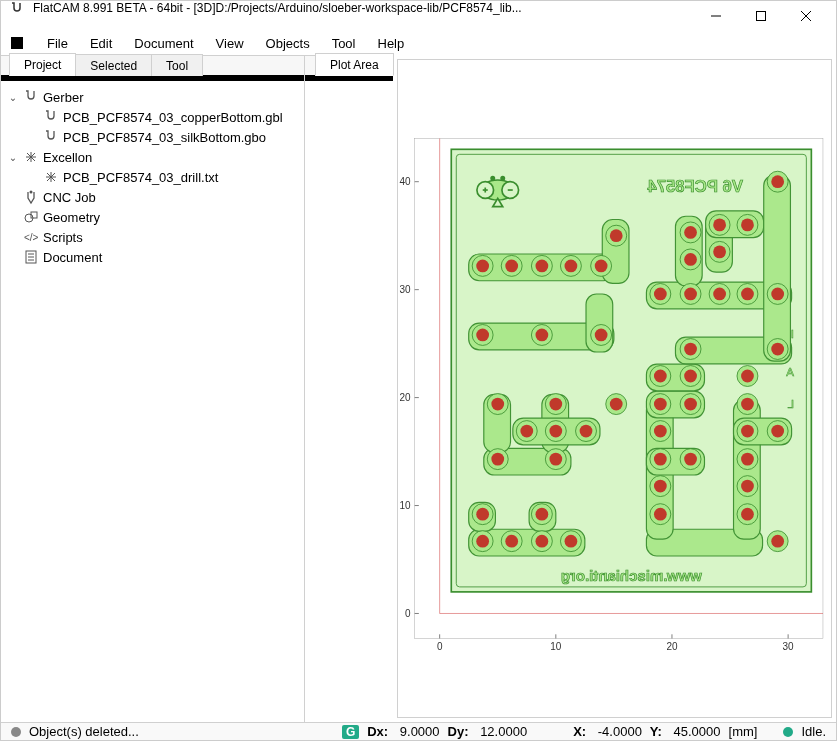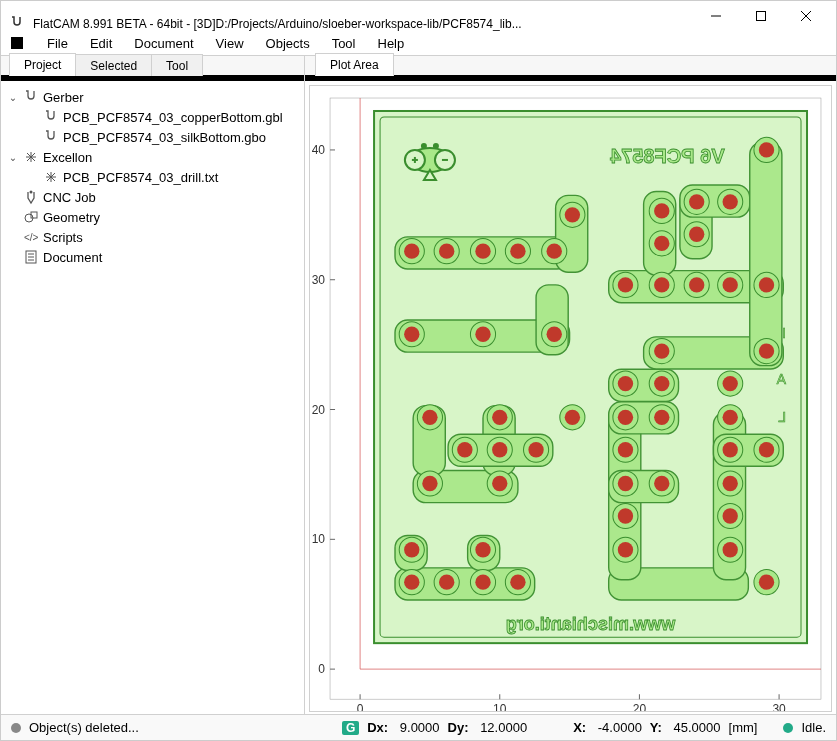--- a/index.html
+++ b/index.html
@@ -1,17 +1,17 @@
 <!DOCTYPE html>
 <html><head>
 <meta charset="utf-8">
 <style>
   * { box-sizing: border-box; margin: 0; padding: 0; font-family: "Segoe UI", Tahoma, sans-serif; }
   body { background: #fff; width: 837px; height: 741px; overflow: hidden; display: flex; flex-direction: column; border: 1px solid #ccc; }
-  .titlebar { height: 30px; display: flex; align-items: flex-end; padding: 0 8px; font-size: 12px; color: #000; }
+  .titlebar { height: 30px; display: flex; align-items: flex-start; padding: 0 8px; font-size: 12px; color: #000; }
   .titlebar .app-icon { width: 16px; height: 16px; margin-right: 8px; }
   .titlebar .title-txt { flex: 0 0 auto; }
   .titlebar .path-txt { flex: 1; overflow: hidden; white-space: nowrap; text-overflow: ellipsis; }
   .titlebar .winbtns { display: flex; gap: 0; }
   .titlebar .winbtn { width: 45px; height: 30px; display: flex; align-items: center; justify-content: center; font-size: 14px; }
   .menubar { height: 24px; display: flex; align-items: center; padding: 0 8px; gap: 2px; font-size: 13px; }
   .menubar .menu-icon { width: 16px; height: 16px; margin-right: 10px; display: flex; }
   .menubar .menu-item { padding: 2px 10px; cursor: default; text-align: center; }
   .tabbar-row { height: 26px; display: flex; border-top: 1px solid #d0d0d0; border-bottom: 6px solid #000000; background: #f7f7f7; }
   .tabbar { display: flex; align-items: flex-end; }
@@ -19,25 +19,25 @@
   .tab.active { background: #fff; border-bottom: 1px solid #fff; }
   .split { flex: 1; display: flex; min-height: 0; }
   .left { width: 304px; border-right: 1px solid #d0d0d0; display: flex; flex-direction: column; }
   .left .tabbar { padding-left: 8px; }
   .tree { flex: 1; overflow: auto; font-size: 13px; padding: 6px 2px; }
   .tree-row { display: flex; align-items: center; height: 20px; padding-left: 4px; gap: 4px; white-space: nowrap; }
   .tree-row.d1 { padding-left: 4px; }
   .tree-row.d2 { padding-left: 40px; }
   .tree-row .chev { width: 12px; display: inline-flex; justify-content: center; font-size: 10px; color: #555; }
   .tree-row .ticon { width: 16px; height: 16px; display: inline-flex; align-items: center; justify-content: center; }
-  .right { flex: 1; display: flex; flex-direction: column; }
+  .right { flex: 1; display: flex; flex-direction: row; }
   .right .tabbar { padding-left: 10px; }
   .plot { flex: 1; position: relative; background: #fff; margin: 4px; border: 1px solid #d0d0d0; }
   .plot svg { width: 100%; height: 100%; }
-  .statusbar { height: 26px; border-top: 1px solid #d0d0d0; display: flex; align-items: center; font-size: 13px; padding: 0 10px; gap: 8px; background: #f9f9f9; }
+  .statusbar { height: 18px; border-top: 1px solid #d0d0d0; display: flex; align-items: center; font-size: 13px; padding: 0 10px; gap: 8px; background: #f9f9f9; }
   .statusbar .sb-item { display: flex; align-items: flex-end; gap: 4px; }
   .statusbar .spacer { flex: 1; }
   .g-badge { background: #2a8; color: #fff; font-weight: bold; padding: 0 4px; border-radius: 2px; font-size: 12px; }
   .dot { width: 10px; height: 10px; border-radius: 50%; background: #2a8; display: inline-block; }
   .dot.gray { background: #888; }
 </style>
 </head>
 <body>
 
 <div class="titlebar">

